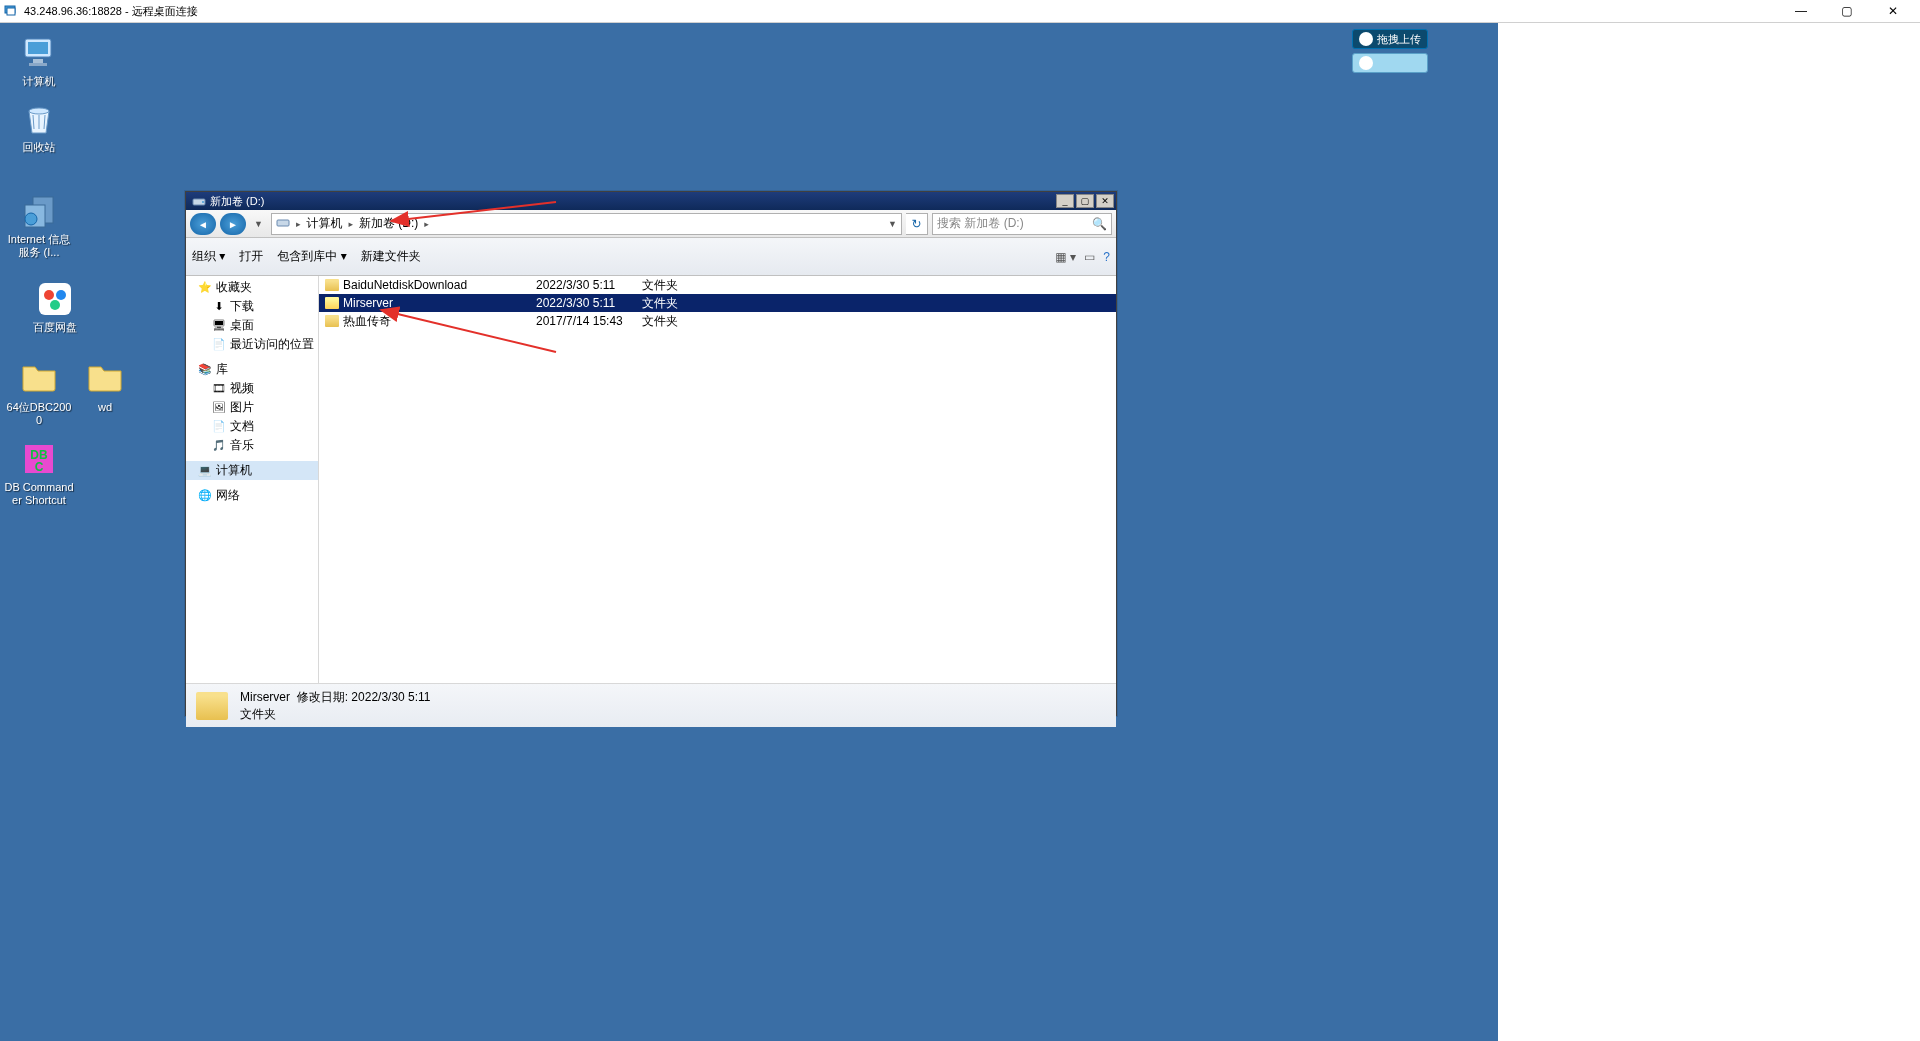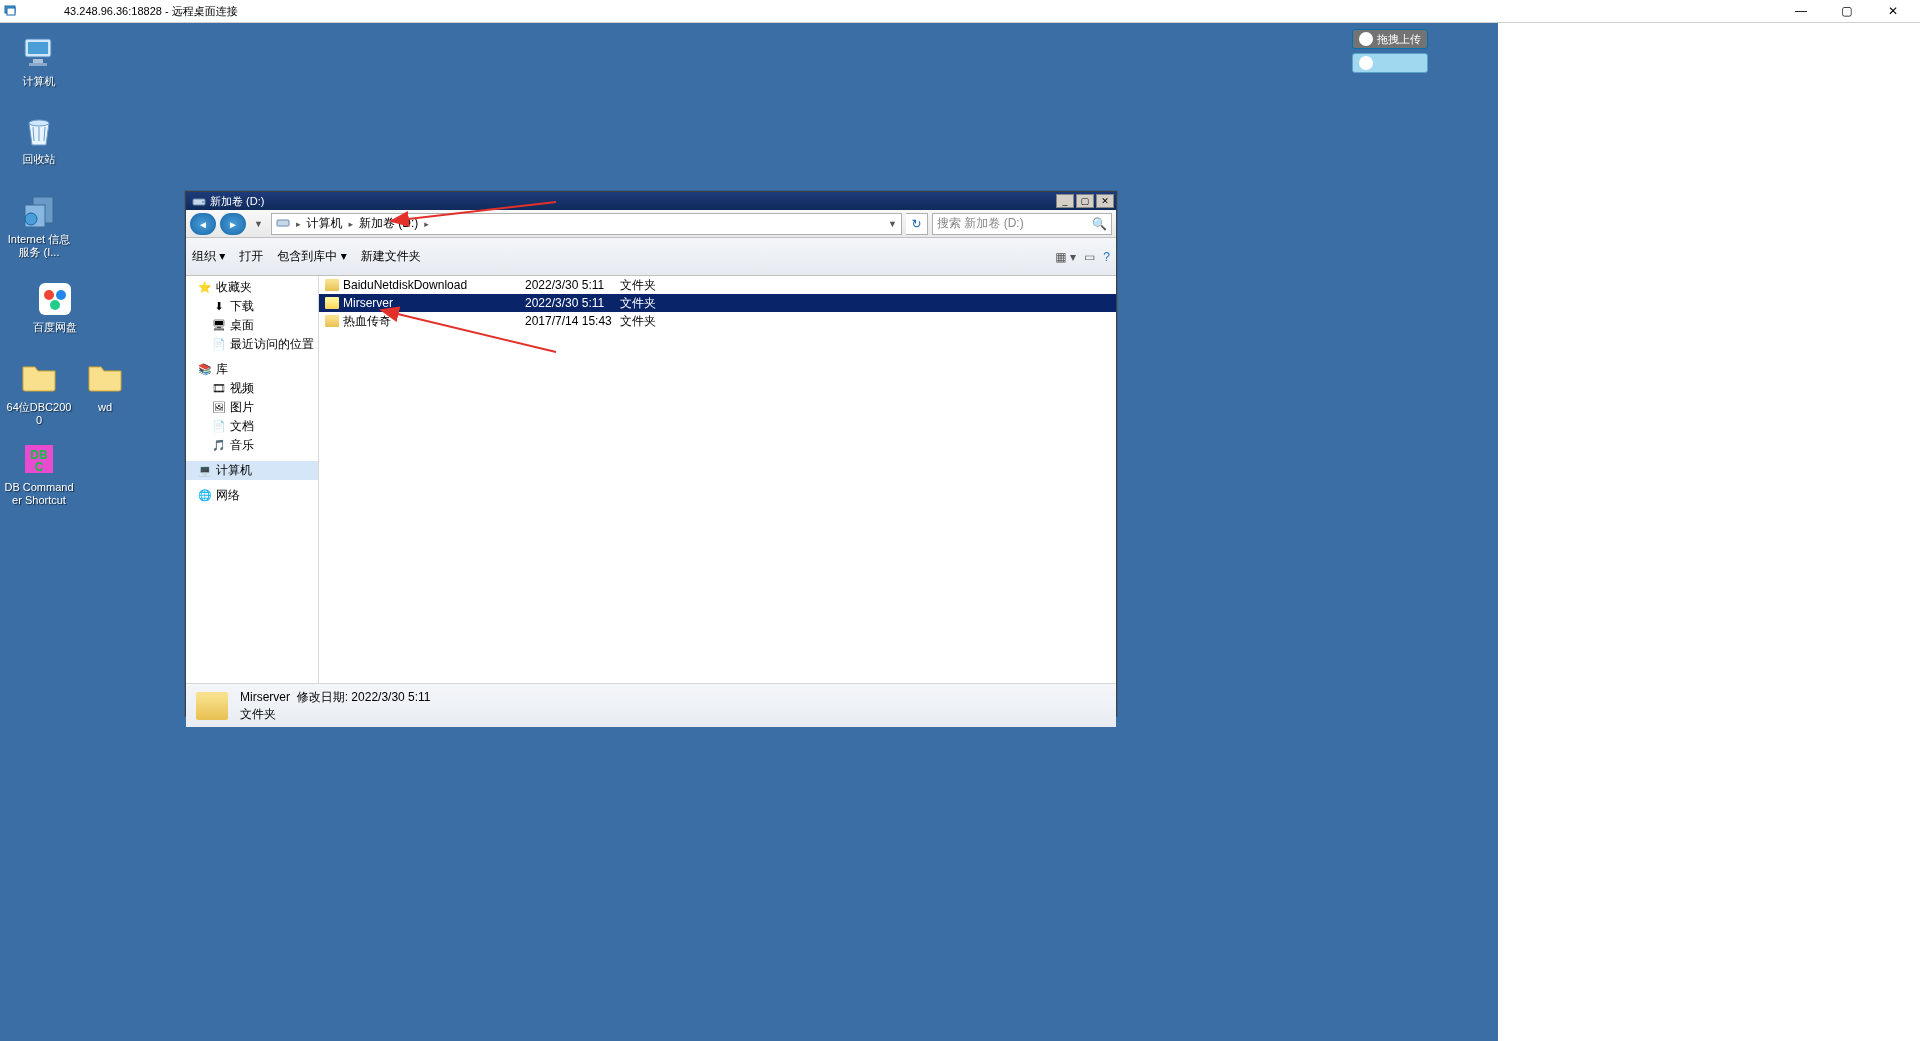--- a/index.html
+++ b/index.html
@@ -1,36 +1,36 @@
 <!DOCTYPE html>
 <html><head>
 <meta charset="utf-8">
 <style>
 * { margin: 0; padding: 0; box-sizing: border-box; font-family: "Microsoft YaHei", "SimSun", Arial, sans-serif; }
 body { width: 1920px; height: 1041px; background: #fff; overflow: hidden; position: relative; }
 
 
 .rdp-titlebar { height: 23px; background: #fff; border-bottom: 1px solid #d0d0d0; display: flex; align-items: center; padding: 0 4px; font-size: 11px; }
 .rdp-titlebar .icon { width: 14px; height: 14px; margin-right: 6px; display: inline-flex; align-items: center; justify-content: center; }
-.rdp-titlebar .title { flex: 1; margin-left: 40px; }
+.rdp-titlebar .title { flex: 1; }
 .rdp-titlebar .ctrl-group { display: flex; gap: 0; }
 .rdp-titlebar .ctrl { width: 46px; height: 23px; display: flex; align-items: center; justify-content: center; font-size: 12px; cursor: default; }
 
 
 .desktop { position: absolute; top: 23px; left: 0; width: 1498px; height: 1018px; background: #3a6ea5; }
 
 
 .dicon { position: absolute; width: 70px; text-align: center; color: #fff; font-size: 11px; line-height: 1.2; cursor: default; }
 .dicon .img { width: 40px; height: 40px; margin: 0 auto 2px; display: flex; align-items: center; justify-content: center; }
 .dicon .lbl { text-shadow: 1px 1px 1px rgba(0,0,0,.6); word-break: break-all; }
 
 
 .float-tb { position: absolute; top: 6px; right: 70px; display: flex; flex-direction: column; gap: 4px; }
 .float-tb .item { background: #a0d8f0; border: 1px solid #5aa0c8; border-radius: 3px; height: 20px; display: flex; align-items: center; padding: 0 6px; font-size: 11px; color: #0050a0; gap: 4px; min-width: 70px; }
-.float-tb .item.dark { background: #737373; color: #fff; border-color: #0070b0; }
+.float-tb .item.dark { background: #0c4a6e; color: #fff; border-color: #0070b0; }
 .float-tb .cloud { width: 14px; height: 14px; background: #fff; border-radius: 50%; display: inline-block; position: relative; }
 .float-tb .dark .cloud { background: #fff; }
 
 
 .explorer { position: absolute; left: 185px; top: 168px; width: 932px; height: 525px; background: #701a75; border: 1px solid #404040; box-shadow: 0 0 0 1px rgba(0,0,0,.1); }
 .ex-title { height: 18px; background: linear-gradient(#1e3c7b, #0f2a5a); color: #fff; display: flex; align-items: center; padding: 0 2px; font-size: 11px; }
 .ex-title .ticon { width: 14px; height: 14px; margin: 0 4px; }
 .ex-title .t { flex: 1; }
 .ex-title .wbtns { display: flex; }
 .ex-title .wbtn { width: 18px; height: 14px; background: #d4d0c8; border: 1px solid #888; margin-left: 2px; font-size: 9px; display: flex; align-items: center; justify-content: center; color: #000; }
@@ -65,21 +65,21 @@
 
 .list { flex: 1; background: #fff; display: flex; flex-direction: column; }
 .cols { display: flex; height: 20px; background: linear-gradient(#fdfdfd, #f0f0f0); border-bottom: 1px solid #d8d8d8; font-size: 12px; }
 .cols .col { border-right: 1px solid #e0e0e0; padding: 2px 6px; }
 .cols .col.name { width: 200px; }
 .cols .col.date { width: 95px; }
 .cols .col.type { width: 90px; }
 .cols .col.size { width: 60px; }
 
 .rows { flex: 1; }
-.row { display: flex; height: 18px; align-items: center; font-size: 12px; font-family: "SimSun", monospace; }
+.row { display: flex; height: 18px; align-items: center; font-size: 12px; font-family: "SimSun", monospace; gap: 11px; }
 .row.sel { background: #0a246a; color: #fff; }
 .row .c { padding: 0 6px; overflow: hidden; white-space: nowrap; }
 .row .c.name { width: 200px; display: flex; align-items: center; gap: 4px; }
 .row .c.date { width: 95px; }
 .row .c.type { width: 90px; }
 .row .c.size { width: 60px; }
 .fico { width: 14px; height: 12px; background: linear-gradient(#f8e08c, #e8c050); border-radius: 1px; position: relative; display: inline-block; border-top: 2px solid #f8e08c; }
 .row.sel .fico { filter: brightness(1.1); }
 
 .details { height: 44px; border-top: 1px solid #d8d8d8; background: linear-gradient(#f4f6f9, #e8ecf2); display: flex; align-items: center; padding: 4px 10px; gap: 12px; font-size: 12px; }
@@ -115,21 +115,21 @@
       <svg width="40" height="40" viewBox="0 0 40 40">
           <rect x="6" y="6" width="26" height="18" rx="2" fill="#cfe8ff" stroke="#4a80b8"></rect>
           <rect x="9" y="9" width="20" height="12" fill="#4a9ed8"></rect>
           <rect x="14" y="26" width="10" height="4" fill="#a8c0d8"></rect>
           <rect x="10" y="30" width="18" height="3" fill="#8aa8c8"></rect>
         </svg>
     </div>
     <div class="lbl">计算机</div>
   </div>
 
-  <div class="dicon" style="left:4px; top:88px">
+  <div class="dicon" style="left:4px; top:76px">
     <div class="img">
       <svg width="40" height="40" viewBox="0 0 40 40">
           <path d="M10 12h20l-3 22H13z" fill="#e8f4ff" stroke="#6a9ac8"></path>
           <ellipse cx="20" cy="12" rx="10" ry="3" fill="#cfe8ff" stroke="#6a9ac8"></ellipse>
           <path d="M14 16l1 14M20 16v14M26 16l-1 14" stroke="#6a9ac8" fill="none"></path>
         </svg>
     </div>
     <div class="lbl">回收站</div>
   </div>
 

